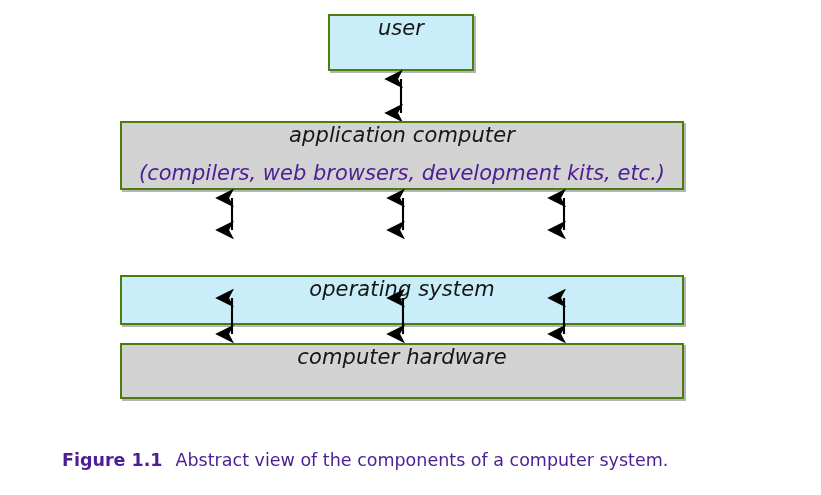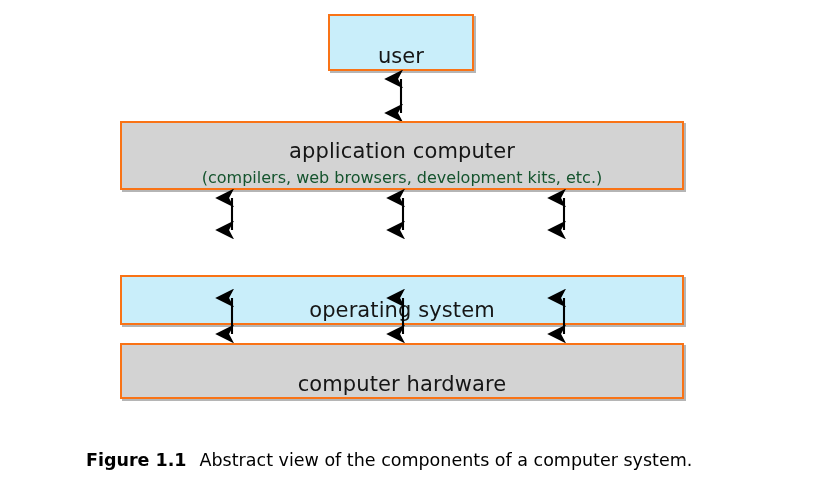--- a/index.html
+++ b/index.html
@@ -21,64 +21,64 @@
     left: 0;
     top: 0;
     width: 821px;
     height: 495px;
   }
 
   
   .node {
     position: absolute;
     box-sizing: border-box;
-    border: 2px solid #f97316;
+    border: 2px solid #4d7c0f;
     display: flex;
     flex-direction: column;
     align-items: center;
-    justify-content: flex-end;
+    justify-content: flex-start;
     text-align: center;
     line-height: 1.18;
     box-shadow: 2px 2px 0 rgba(120,120,120,0.55);
+    font-style: italic;
   }
   .node.blue { background: #c9eefa; }
   .node.grey { background: #d3d3d3; }
 
   .node-title {
     font-size: 21px;
     letter-spacing: 0.1px;
     color: #161616;
   }
   .node-sub {
-    font-size: 16px;
-    margin-top: 5px;
-    color: #14532d;
+    font-size: 21px;
+    margin-top: 13px;
+    color: #4c1d95;
   }
 
   #node-user           { left: 328px; top: 14px;  width: 146px; height: 57px; }
   #node-application    { left: 120px; top: 121px; width: 564px; height: 69px; }
   #node-os             { left: 120px; top: 238px; width: 564px; height: 50px; margin-top: 37px; }
   #node-hardware       { left: 120px; top: 343px; width: 564px; height: 56px; }
 
   
   .arrow {
     position: absolute;
     overflow: visible;
   }
 
   
   .caption {
     position: absolute;
     left: 62px;
     top: 450px;
     width: 700px;
     font-size: 17.5px;
-    color: #000000;
+    color: #4c1d95;
     white-space: nowrap;
-    margin-left: 24px;
   }
   .caption-label {
     font-weight: bold;
     margin-right: 13px;
   }
   .caption-text { font-weight: normal; }
 </style>
 </head>
 <body>
 

